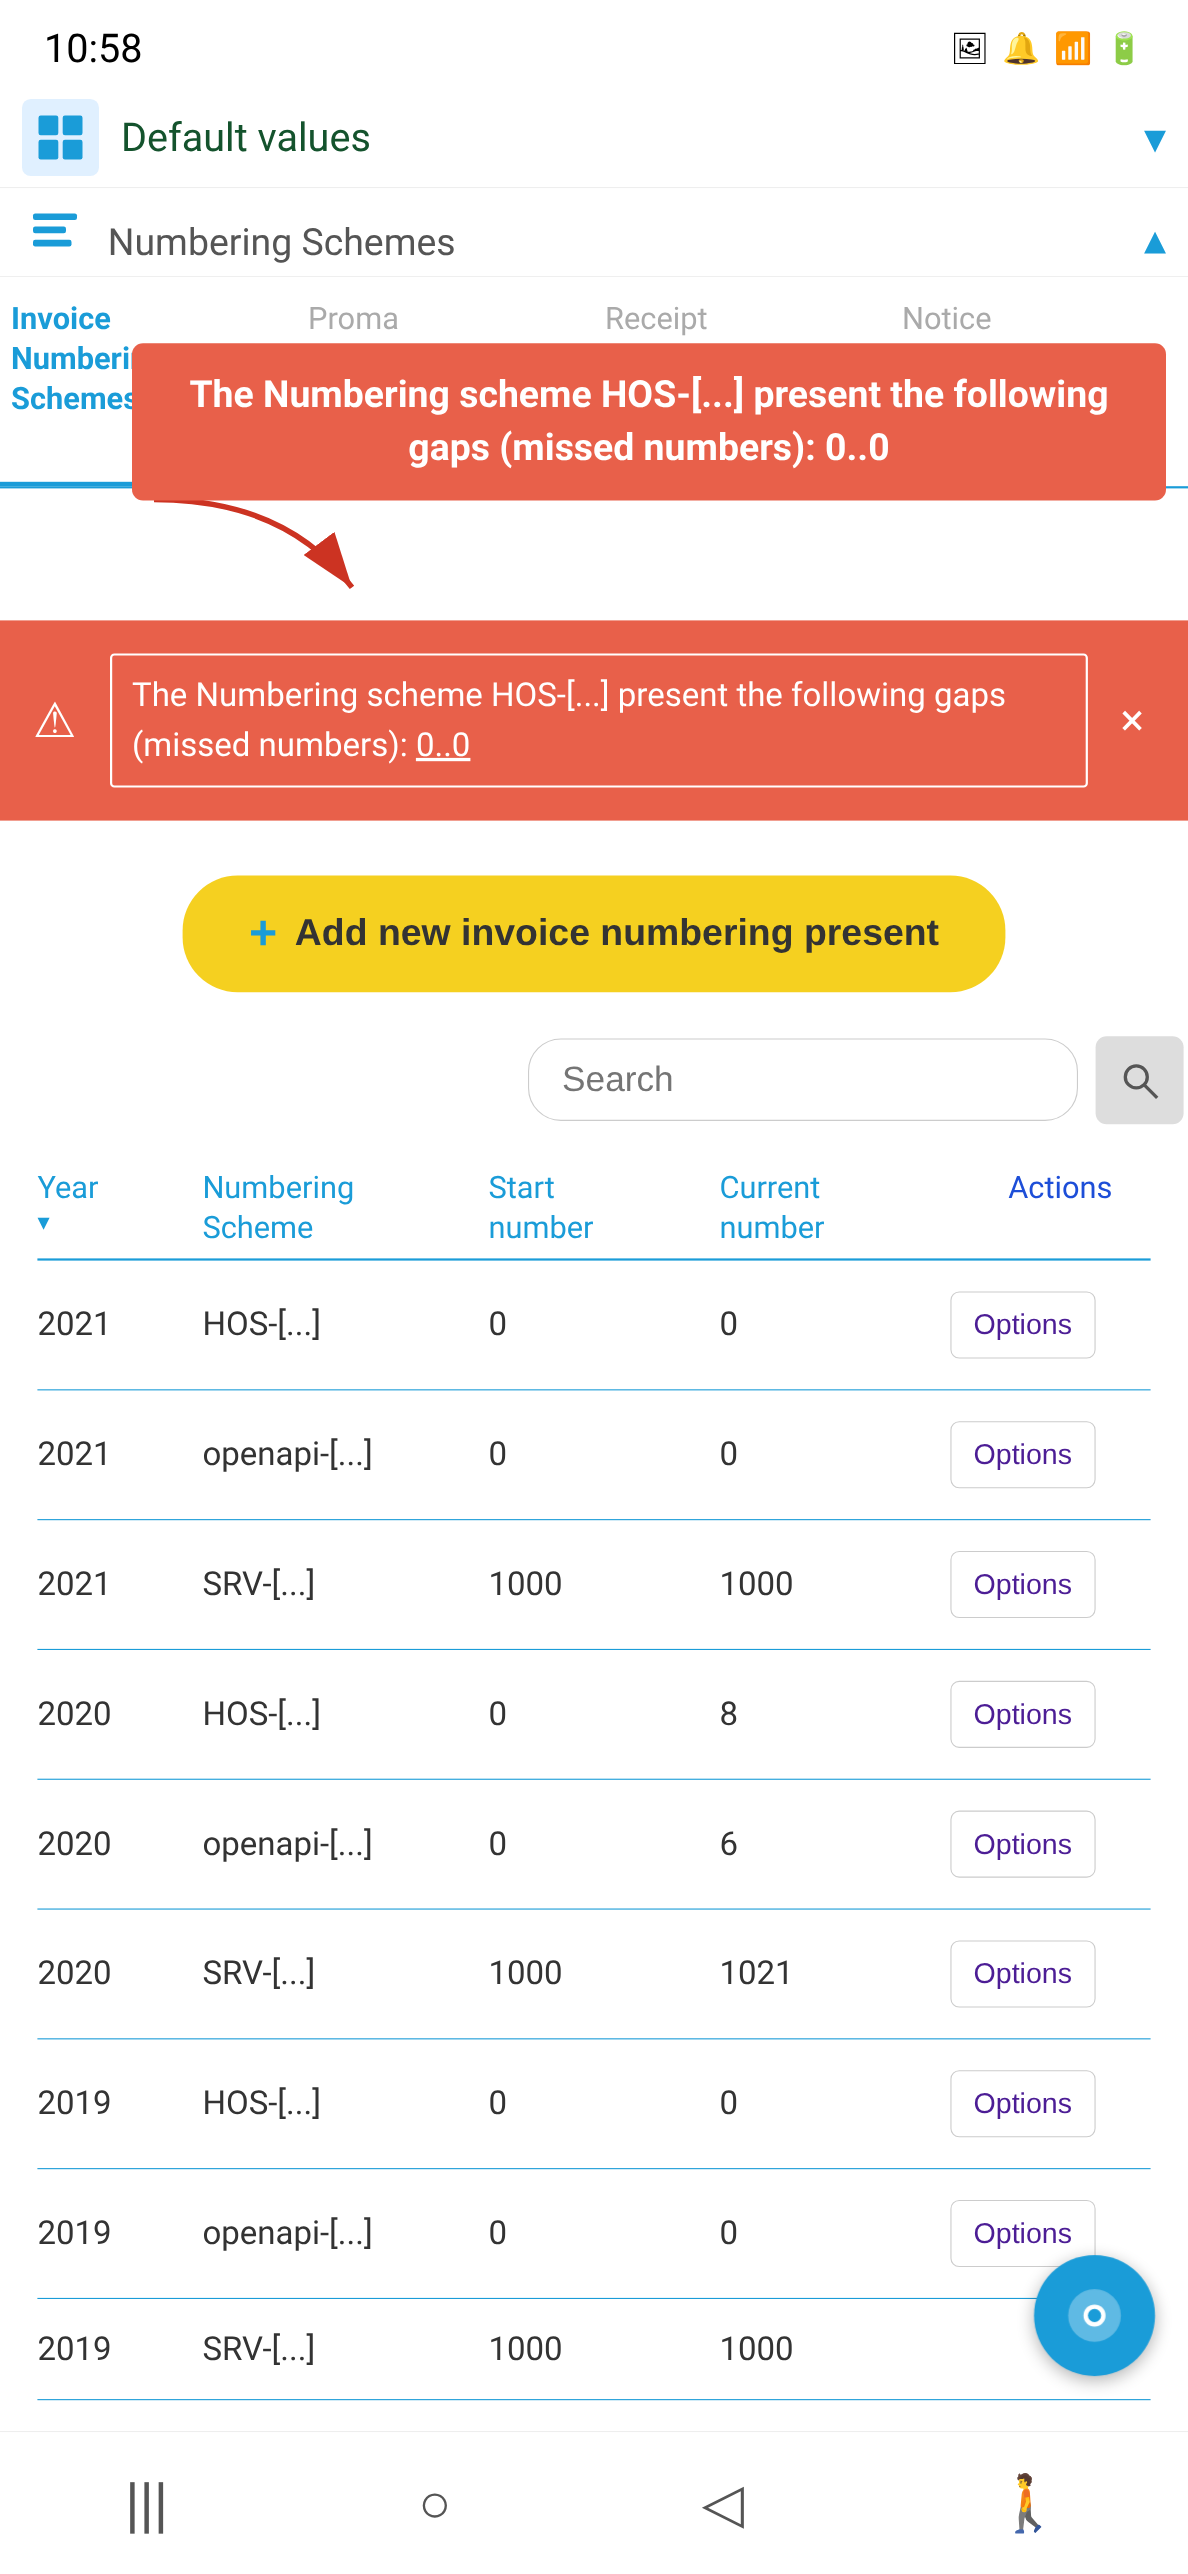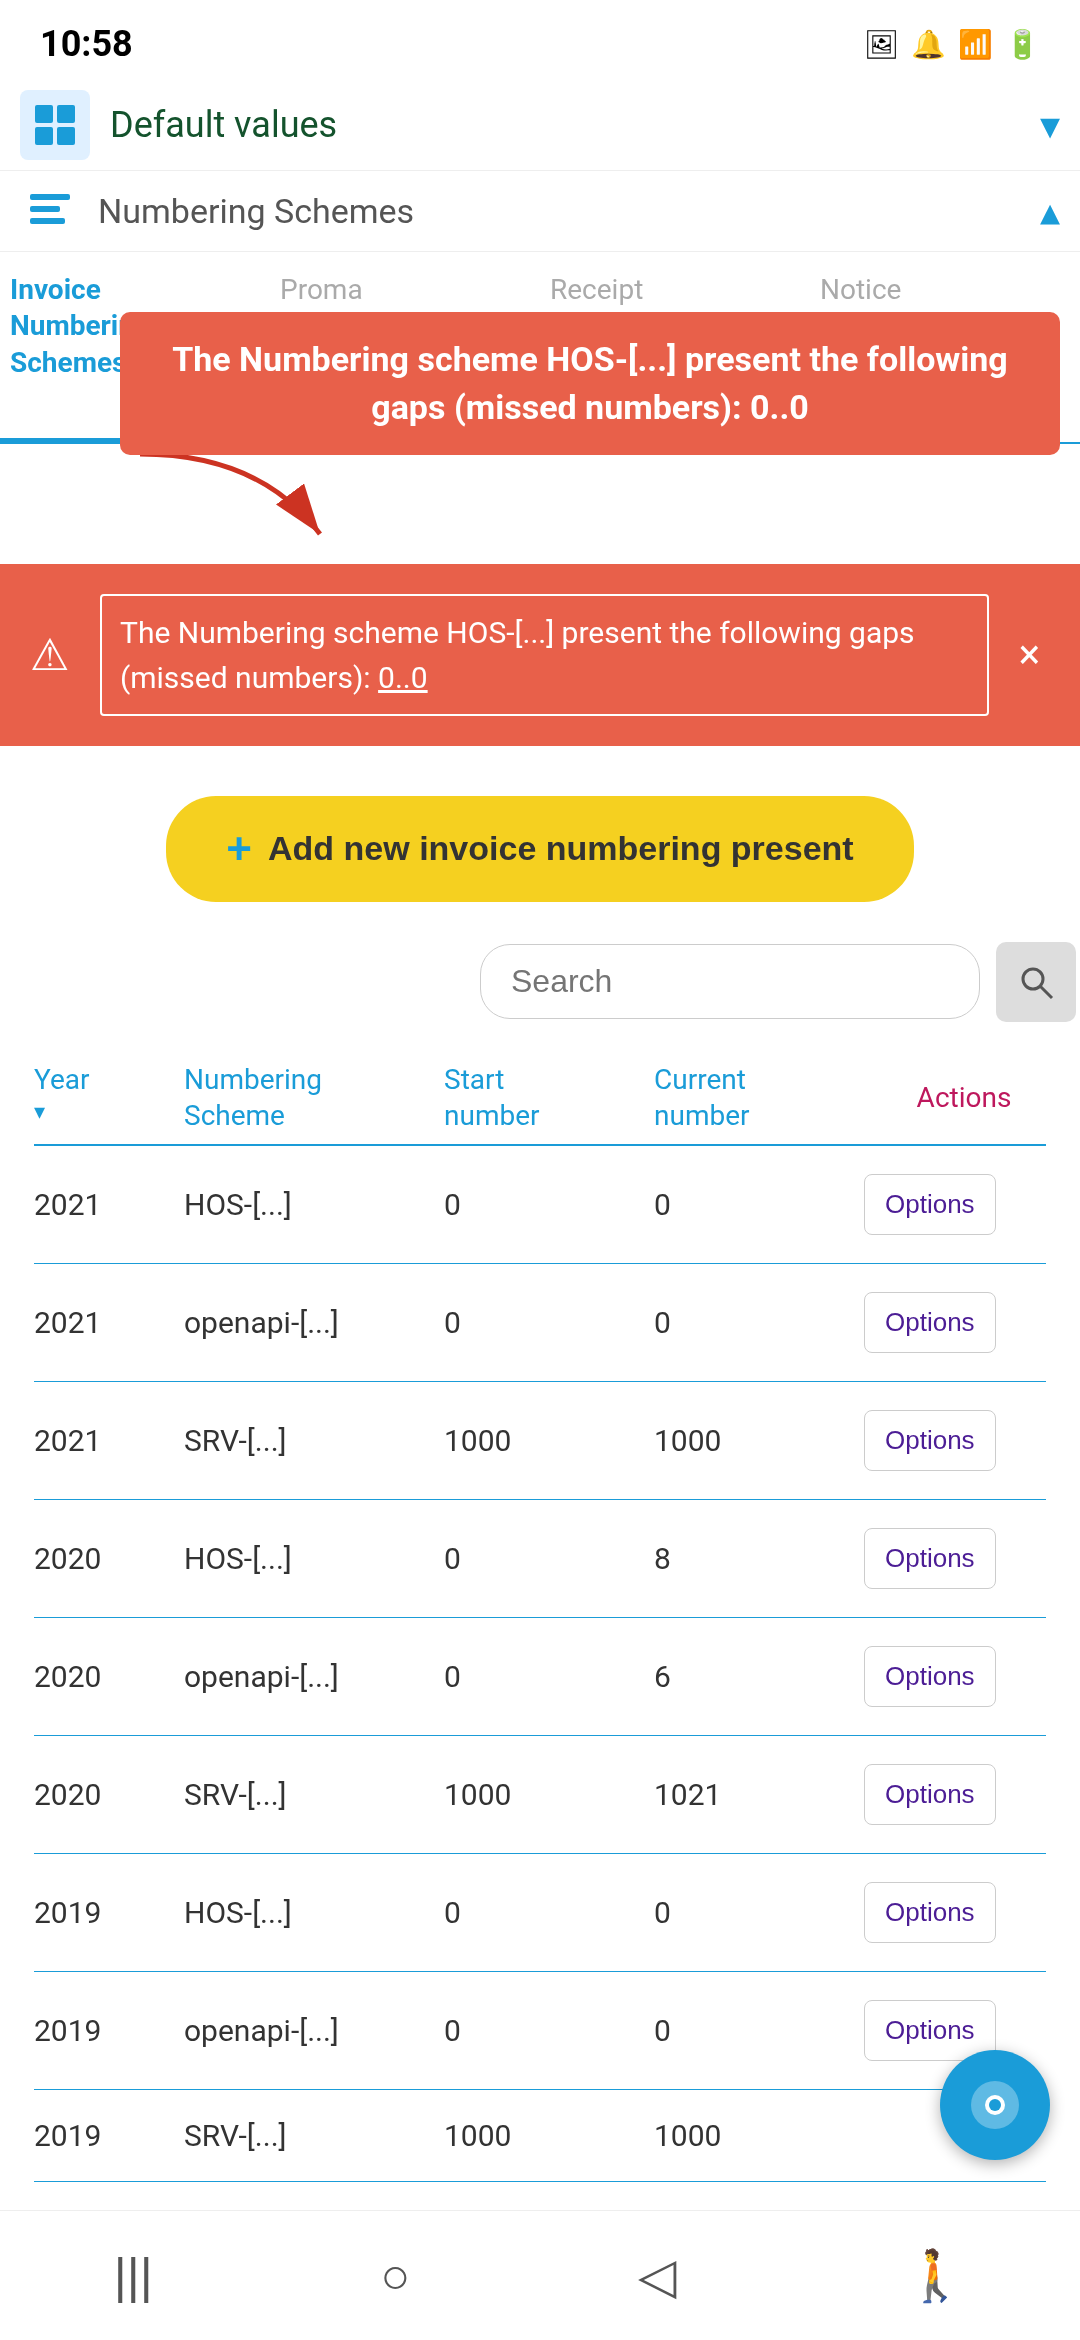--- a/index.html
+++ b/index.html
@@ -17,21 +17,21 @@
     .status-bar {
       background: #fff;
       display: flex;
       justify-content: space-between;
       align-items: center;
       padding: 18px 40px 10px 40px;
       height: 80px;
     }
     .status-time {
       font-size: 36px;
-      font-weight: bold;
+      font-weight: normal;
       color: #000;
     }
     .status-icons {
       display: flex;
       align-items: center;
       gap: 12px;
       font-size: 28px;
       color: #000;
     }
 
@@ -63,21 +63,21 @@
     }
     .top-nav-chevron {
       font-size: 40px;
       color: #1a9cd8;
     }
 
     
     .section-header {
       background: #fff;
       display: flex;
-      align-items: center;
+      align-items: flex-end;
       padding: 10px 20px;
       border-bottom: 1px solid #eee;
     }
     .section-header-icon {
       width: 60px;
       height: 60px;
       margin-right: 18px;
       color: #1a9cd8;
       font-size: 32px;
       display: flex;
@@ -244,24 +244,23 @@
       font-size: 28px;
       font-weight: normal;
       text-align: left;
       line-height: 1.3;
     }
     .th-chevron {
       font-size: 22px;
       color: #1a9cd8;
     }
     .th-actions {
-      color: #be185d;
+      color: #1d4ed8;
       font-size: 28px;
       text-align: center;
-      margin-top: 18px;
     }
 
     .table-row {
       display: grid;
       grid-template-columns: 140px 250px 200px 200px 200px;
       padding: 28px 0;
       border-bottom: 1px solid #1a9cd8;
       align-items: center;
       gap: 10px;
     }

